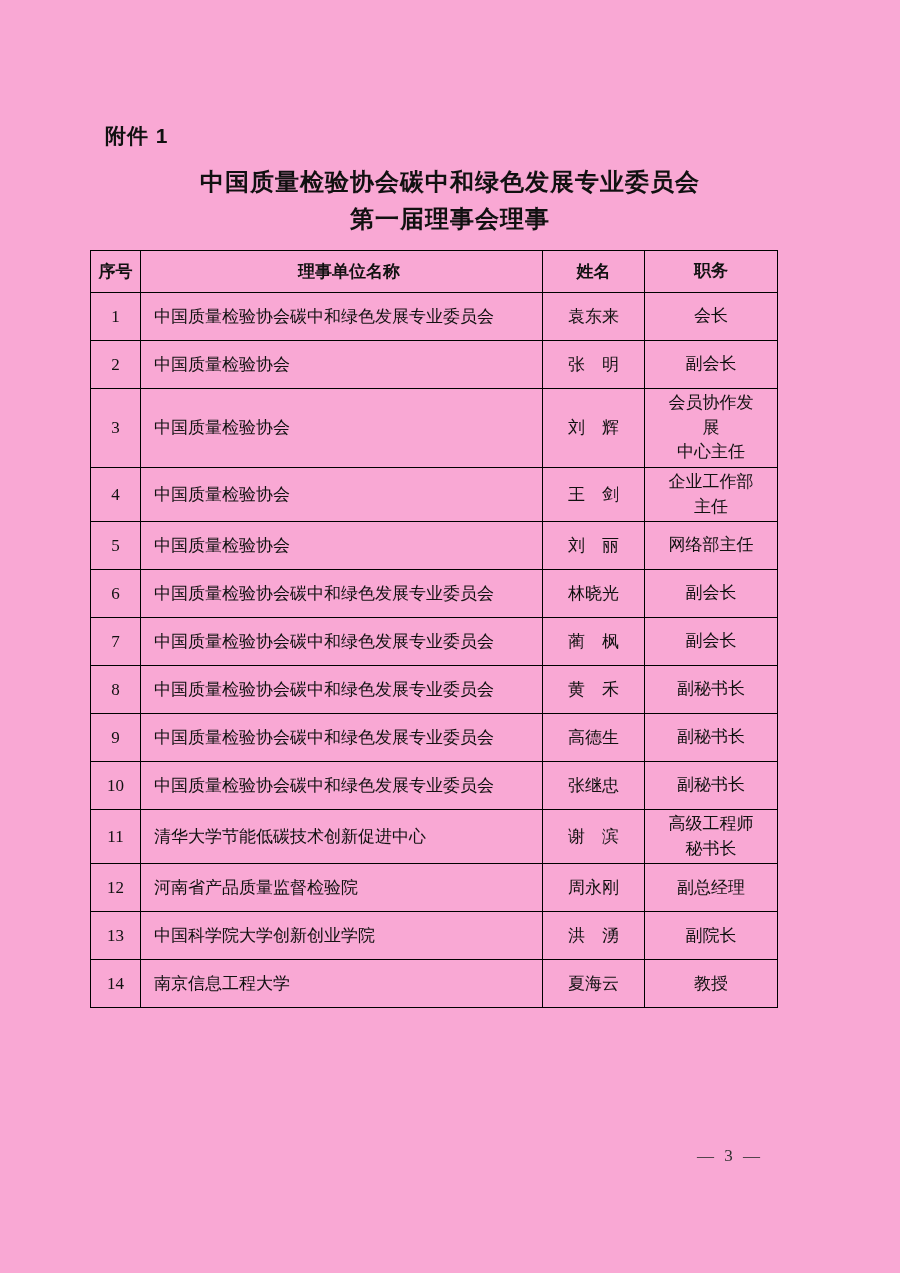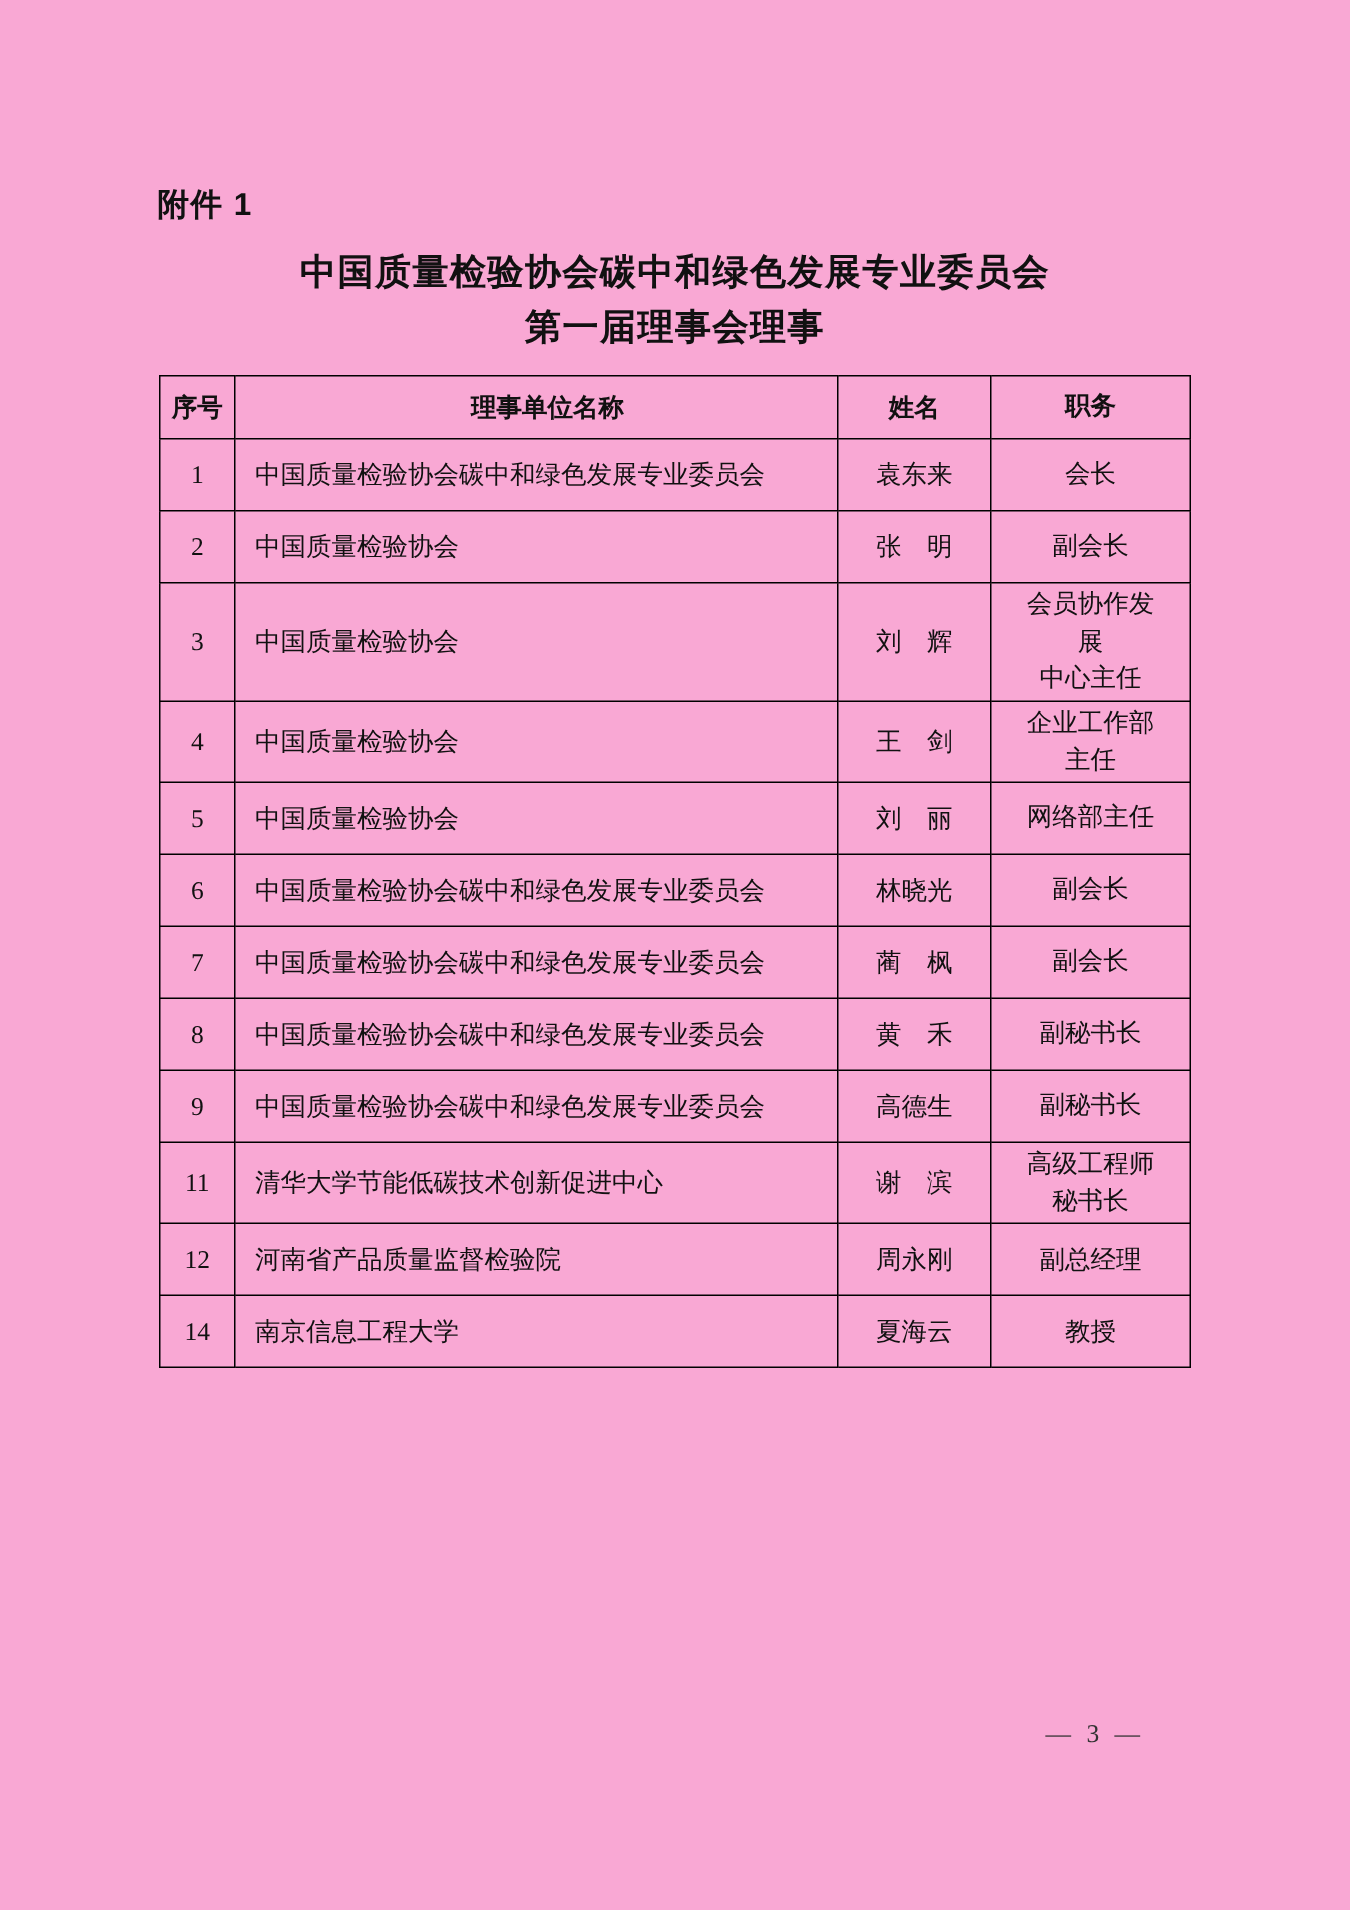--- a/index.html
+++ b/index.html
@@ -28,21 +28,21 @@
     left:0; top:164px;
     width:900px;
     text-align:center;
     font-weight:bold;
     font-size:24px;
     line-height:37px;
     letter-spacing:1px;
   }
   table.members {
     position:absolute;
-    left:106px; top:250px;
+    left:90px; top:250px;
     width:687px;
     border-collapse:collapse;
     table-layout:fixed;
   }
   table.members th, table.members td {
     border:1px solid #000000;
     font-size:17px;
     vertical-align:middle;
   }
   table.members th {
@@ -136,31 +136,43 @@
       <td class="col-name">黄　禾</td>
       <td class="col-title">副秘书长</td>
     </tr>
         <tr>
       <td class="col-no">9</td>
       <td class="col-unit">中国质量检验协会碳中和绿色发展专业委员会</td>
       <td class="col-name">高德生</td>
       <td class="col-title">副秘书长</td>
     </tr>
         <tr>
+      <td class="col-no">10</td>
+      <td class="col-unit">中国质量检验协会碳中和绿色发展专业委员会</td>
+      <td class="col-name">张继忠</td>
+      <td class="col-title">副秘书长</td>
+    </tr>
+        <tr>
       <td class="col-no">11</td>
       <td class="col-unit">清华大学节能低碳技术创新促进中心</td>
       <td class="col-name">谢　滨</td>
       <td class="col-title">高级工程师
 秘书长</td>
     </tr>
         <tr>
       <td class="col-no">12</td>
       <td class="col-unit">河南省产品质量监督检验院</td>
       <td class="col-name">周永刚</td>
       <td class="col-title">副总经理</td>
+    </tr>
+        <tr>
+      <td class="col-no">13</td>
+      <td class="col-unit">中国科学院大学创新创业学院</td>
+      <td class="col-name">洪　湧</td>
+      <td class="col-title">副院长</td>
     </tr>
         <tr>
       <td class="col-no">14</td>
       <td class="col-unit">南京信息工程大学</td>
       <td class="col-name">夏海云</td>
       <td class="col-title">教授</td>
     </tr>
       </tbody>
   </table>
 

